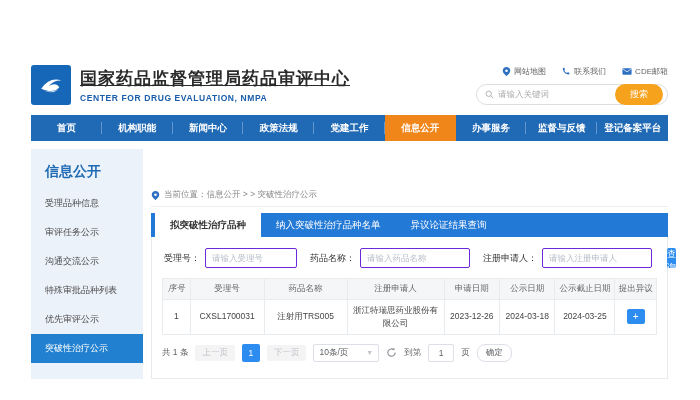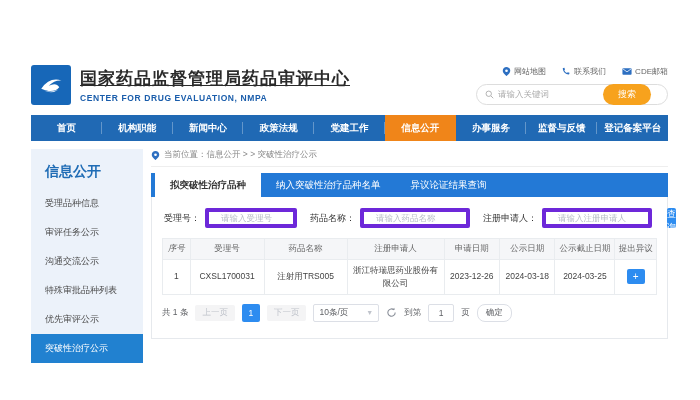--- a/index.html
+++ b/index.html
@@ -18,50 +18,50 @@
   .brand-text .en { font-size:8.5px; font-weight:bold; color:#1a5dab; letter-spacing:0.6px; margin-top:3px; }
   .header-right { display:flex; flex-direction:column; align-items:flex-end; gap:7px; width:196px; }
   .quick-links { display:flex; gap:16px; align-items:center; }
   .qlink { display:flex; align-items:center; gap:3px; font-size:8px; color:#666; cursor:pointer; }
   .qlink svg { display:block; }
   .search-row { position:relative; width:192px; height:21px; }
   .search-pill { width:100%; height:21px; border:1px solid #ddd; border-radius:11px; background:#fff;
     display:flex; align-items:center; padding:0 8px; }
   .search-pill input { border:none; outline:none; font-size:8.5px; color:#555; width:110px; margin-left:4px; background:transparent; }
   .search-pill input::placeholder { color:#aaa; }
-  .search-btn { position:absolute; right:17px; top:0; width:48px; height:21px; border:none; border-radius:11px;
+  .search-btn { position:absolute; right:5px; top:0; width:48px; height:21px; border:none; border-radius:11px;
     background:#f7a21d; color:#fff; font-size:9px; cursor:pointer; font-family:inherit; }
 
   
   .nav { height:26px; background:#2069b4; display:flex; }
   .nav-item { flex:1; display:flex; align-items:center; justify-content:center; color:#fff;
     font-size:9.5px; font-weight:bold; cursor:pointer; position:relative; white-space:nowrap; }
   .nav-item:not(:last-child)::after { content:""; position:absolute; right:0; top:7px; height:12px; width:1px; background:rgba(255,255,255,0.3); }
   .nav-item.active { background:#f08519; }
   .nav-item.active::after { display:none; }
 
   
   .main { display:flex; gap:8px; margin-top:8px; }
   .sidebar { width:112px; min-height:178px; background:#ecf2fa; padding-top:10px; }
   .sidebar-title { font-size:14px; font-weight:bold; color:#1f6cb5; padding:4px 0 8px 14px; }
   .side-item { font-size:9px; color:#4a4a4a; padding:8px 4px 8px 14px; cursor:pointer; }
   .side-item.active { background:#2181d0; color:#fff; }
 
-  .content { flex:1; min-width:0; }
+  .content { flex:1; min-width:0;margin-top:40px; }
   .breadcrumb { display:flex; align-items:center; gap:4px; font-size:8.5px; color:#888;
     padding-bottom:5px; border-bottom:1px solid #eee; margin-bottom:6px; }
   .tabs { height:24px; background:#2379d6; display:flex; }
   .tab { display:flex; align-items:center; padding:0 15px; font-size:9.5px; color:#fff; cursor:pointer; }
   .tab.active { background:#fff; color:#333; font-weight:bold; margin-left:4px; }
   .panel { border:1px solid #e6e9ed; border-top:none; background:#fff; padding:9px 10px 16px 10px; }
 
   .filters { display:flex; align-items:center; gap:5px; margin:2px 0 10px 2px; }
   .f-label { font-size:9px; color:#333; white-space:nowrap; }
-  .f-input { height:20px; border:4px solid #6d28d9; border-radius:2px; font-size:8.5px; color:#555;
-    padding:0 12px; outline:none; font-family:inherit; }
+  .f-input { height:20px; border:1px solid #6d28d9; border-radius:2px; font-size:8.5px; color:#555;
+    padding:0 6px; outline:none; font-family:inherit; }
   .f-input::placeholder { color:#b6bcc6; }
   .w1 { width:92px; margin-right:8px; } .w2 { width:110px; margin-right:8px; } .w3 { width:110px; margin-right:10px; }
   .query-btn { width:44px; height:20px; background:#2d8cf0; border:none; border-radius:2px;
     color:#fff; font-size:9px; cursor:pointer; font-family:inherit; }
 
   table { width:100%; border-collapse:collapse; table-layout:fixed; }
   th { background:#f5f6f8; color:#666; font-weight:normal; font-size:8.5px; border:1px solid #e9ecef; height:21px; }
   td { border:1px solid #e9ecef; color:#444; font-size:8.5px; text-align:center; padding:4px 2px; height:32px; line-height:1.5; }
   .c0{width:6%;font-style:italic;} .c1{width:16%;} .c2{width:18%;} .c3{width:21%;} .c4{width:12%;} .c5{width:12%;} .c6{width:13%;} .c7{width:9%;}
   .plus-btn { display:inline-block; min-width:18px; height:15px; line-height:15px; background:#2d8cf0;

